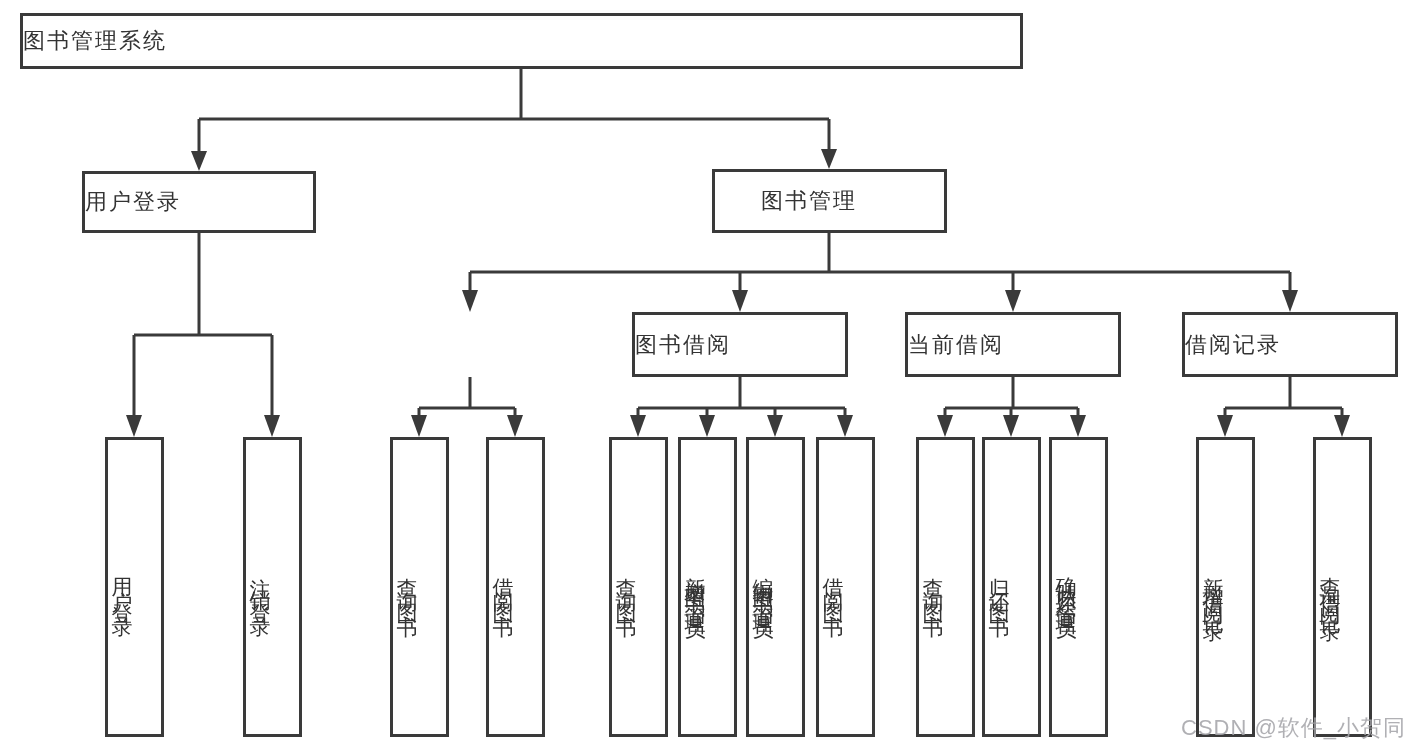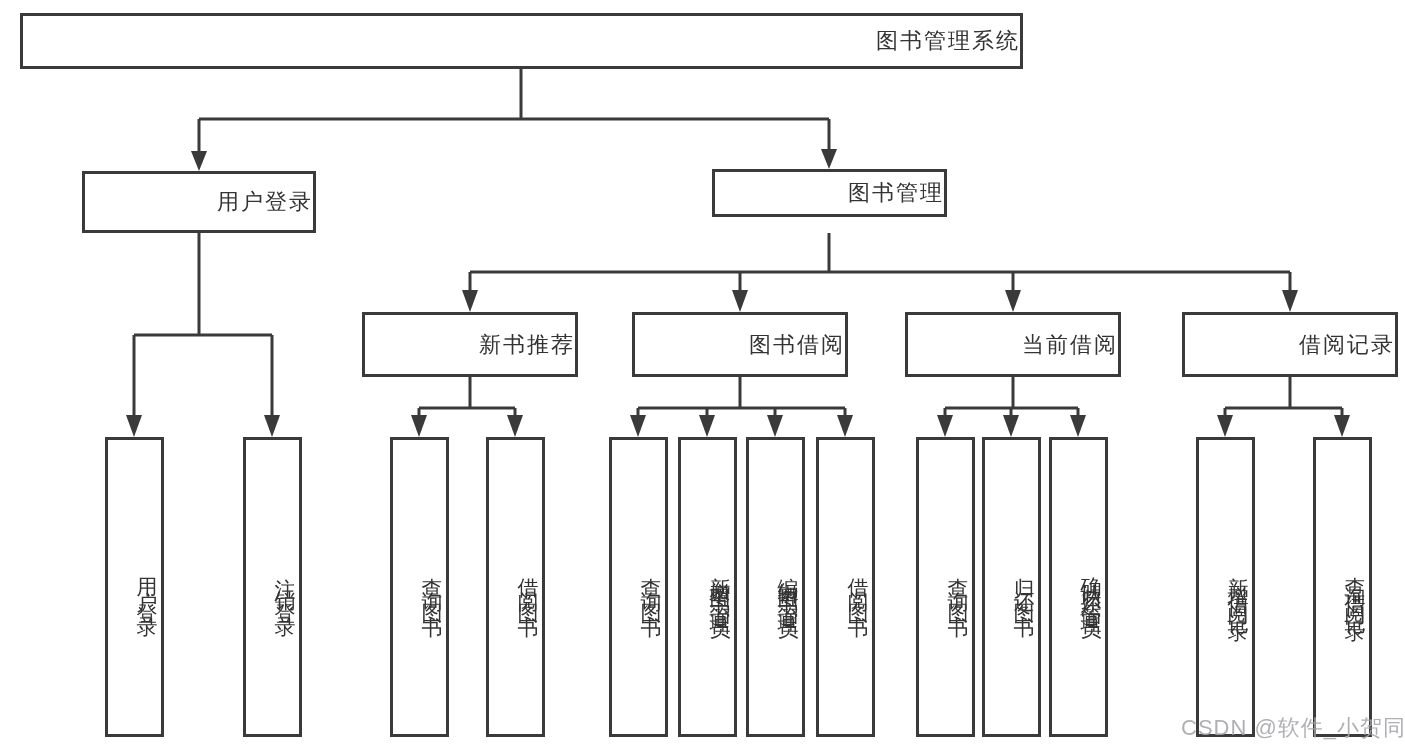--- a/index.html
+++ b/index.html
@@ -22,47 +22,47 @@
     height: 747px;
     pointer-events: none;
   }
   .box {
     position: absolute;
     box-sizing: border-box;
     border: 3px solid #3a3a3a;
     background: #ffffff;
     display: flex;
     align-items: center;
-    justify-content: flex-end;
+    justify-content: flex-start;
     color: #333333;
   }
   .hlabel {
     font-size: 22px;
     letter-spacing: 2px;
     white-space: nowrap;
   }
   .vlabel {
     writing-mode: vertical-rl;
     text-orientation: mixed;
     font-size: 21px;
     white-space: nowrap;
   }
   .ls4 { letter-spacing: 13px; }
   .ls6 { letter-spacing: 9px; }
   .ls9 { letter-spacing: 6px; }
 
   
   .root-box   { left: 20px;  top: 13px;  width: 1003px; height: 56px; }
   .l2-user    { left: 82px;  top: 171px; width: 234px;  height: 62px; }
-  .l2-book    { left: 712px; top: 169px; width: 235px;  height: 48px; }
+  .l2-book    { left: 712px; top: 169px; width: 235px;  height: 64px; padding-left: 46px; }
   .l3         { top: 312px; width: 216px; height: 65px; }
   .l3-1 { left: 362px;  }
   .l3-2 { left: 632px;  }
   .l3-3 { left: 905px;  }
-  .l3-4 { left: 1182px; padding-left: 32px; }
+  .l3-4 { left: 1182px; }
   .leaf { top: 437px; width: 59px; height: 300px; }
   .g1a { left: 105px; }  .g1b { left: 243px; }
   .g2a { left: 390px; }  .g2b { left: 486px; }
   .g3a { left: 609px; }  .g3b { left: 678px; }  .g3c { left: 746px; }  .g3d { left: 816px; }
   .g4a { left: 916px; }  .g4b { left: 982px; }  .g4c { left: 1049px; }
   .g5a { left: 1196px; } .g5b { left: 1313px; }
 
   .watermark {
     position: absolute;
     left: 1181px;
@@ -148,23 +148,20 @@
     <span class="hlabel">图书管理系统</span>
   </div>
 
   <div class="box l2-user">
     <span class="hlabel">用户登录</span>
   </div>
   <div class="box l2-book">
     <span class="hlabel">图书管理</span>
   </div>
 
-  <div class="box l3 l3-1">
-    <span class="hlabel">新书推荐</span>
-  </div>
   <div class="box l3 l3-3">
     <span class="hlabel">当前借阅</span>
   </div>
   <div class="box l3 l3-2">
     <span class="hlabel">图书借阅</span>
   </div>
   <div class="box l3 l3-4">
     <span class="hlabel">借阅记录</span>
   </div>
 

